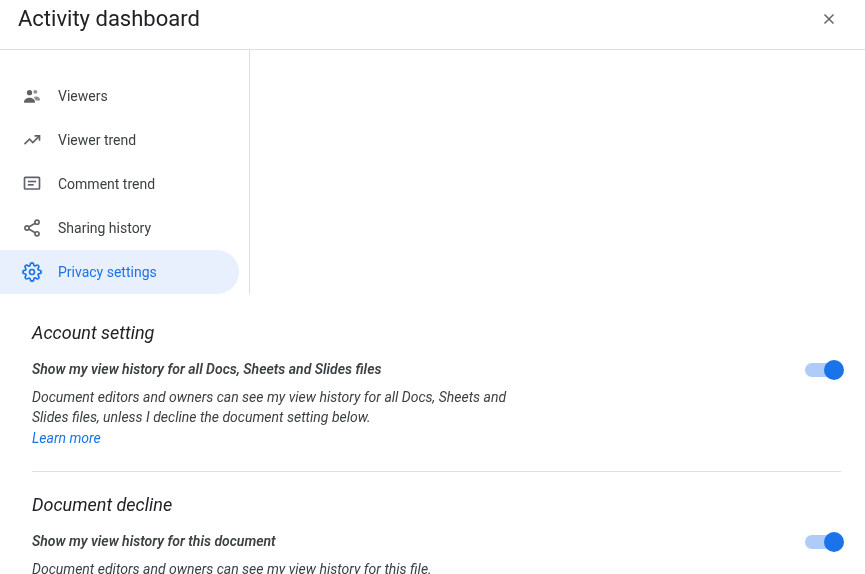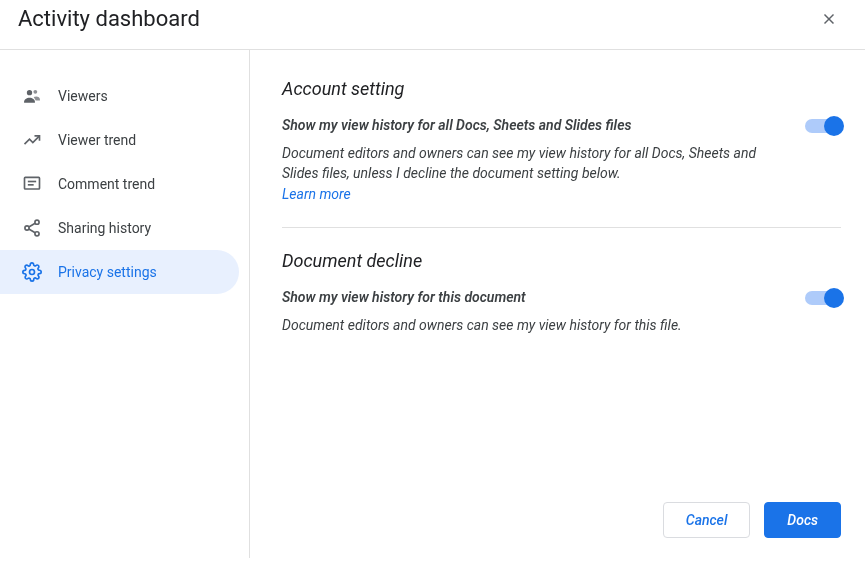--- a/index.html
+++ b/index.html
@@ -28,20 +28,21 @@
       height: 24px;
       display: flex;
       align-items: center;
       justify-content: center;
       cursor: pointer;
       color: #5f6368;
     }
     .body {
       display: flex;
       height: calc(100% - 66px);
+      flex-direction: column;
     }
     .sidebar {
       width: 250px;
       border-right: 1px solid #e0e0e0;
       padding-top: 24px;
     }
     .sidebar-item {
       display: flex;
       align-items: center;
       height: 44px;

